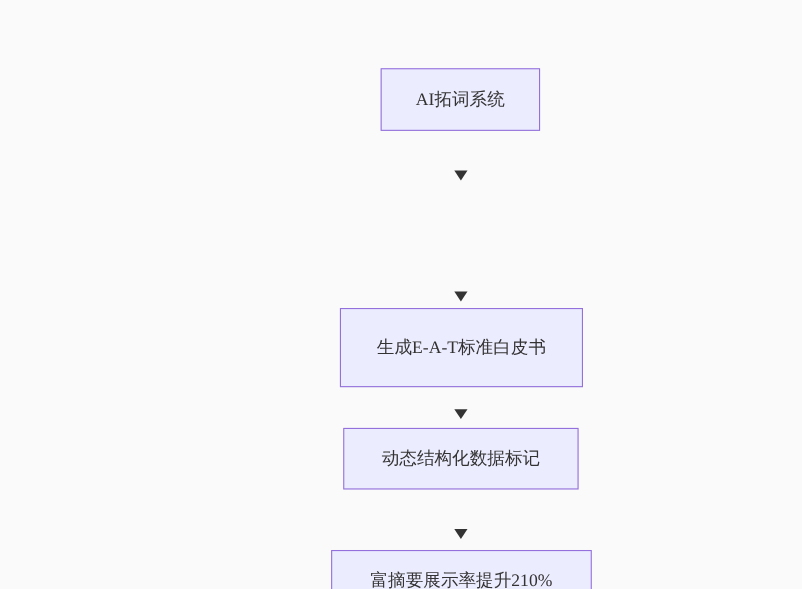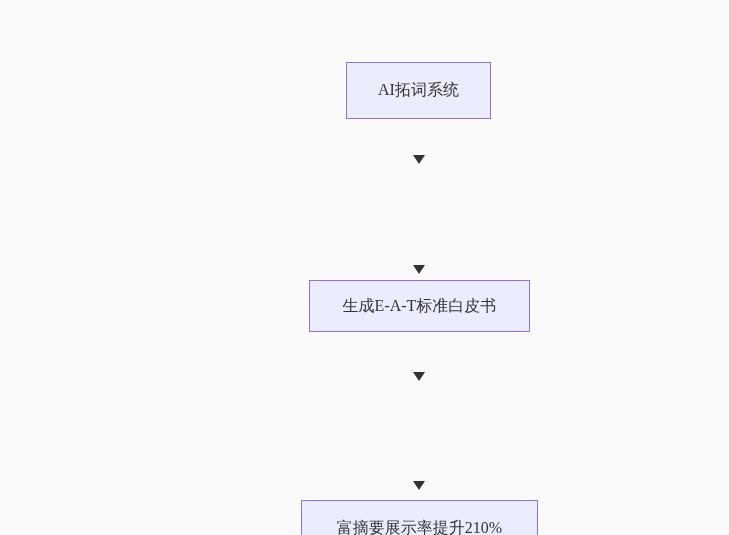--- a/index.html
+++ b/index.html
@@ -30,21 +30,21 @@
     color: var(--text);
     font-size: 16px;
     display: flex;
     align-items: center;
     justify-content: center;
     text-align: center;
     white-space: nowrap;
   }
   .n1 { left: 298px; top: 14px;  width: 145px; height: 57px; }
   .n2 { left: 275px; top: 125px; width: 190px; height: 56px; }
-  .n3 { left: 261px; top: 232px; width: 221px; height: 52px; justify-content: center; }
+  .n3 { left: 261px; top: 232px; width: 221px; height: 72px; justify-content: center; }
   .n4 { left: 264px; top: 341px; width: 214px; height: 56px; }
   .n5 { left: 253px; top: 452px; width: 237px; height: 56px; }
 
   .arrow {
     position: absolute;
     width: 12px;
     display: flex;
     flex-direction: column;
     align-items: center;
   }
@@ -87,20 +87,23 @@
 
   <div class="node n3">
     <span>生成E-A-T标准白皮书</span>
   </div>
 
   <div class="arrow a3">
     <div class="line"></div>
     <div class="head"></div>
   </div>
 
+  <div class="node n4">
+    <span>动态结构化数据标记</span>
+  </div>
 
   <div class="arrow a4">
     <div class="line"></div>
     <div class="head"></div>
   </div>
 
   <div class="node n5">
     <span>富摘要展示率提升210%</span>
   </div>
 

